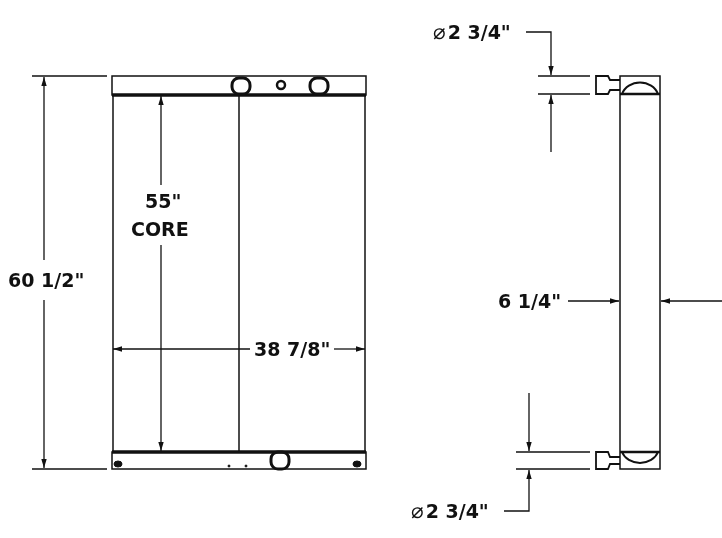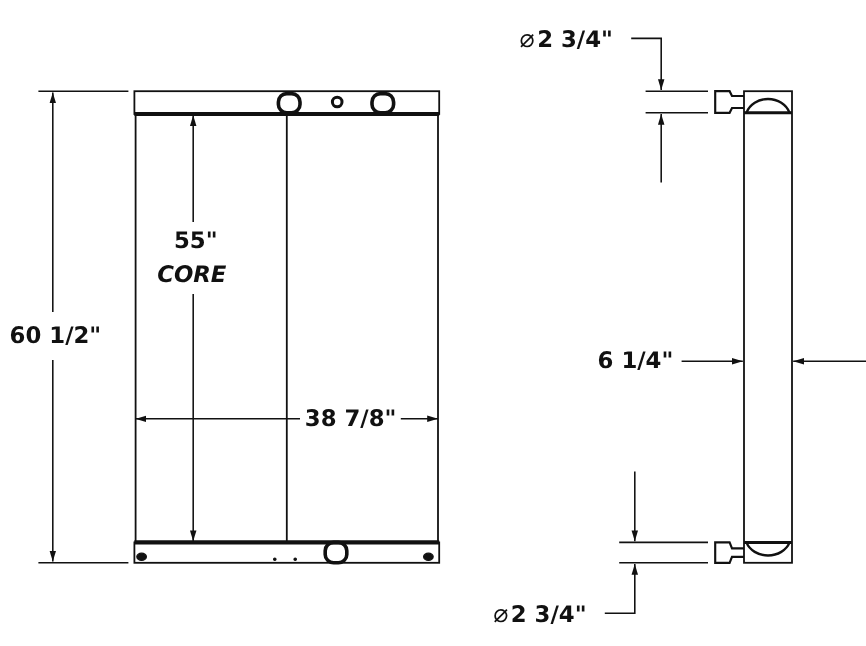--- a/index.html
+++ b/index.html
@@ -97,21 +97,21 @@
 
   <g stroke="#111" fill="none">
     <line x1="568" y1="301" x2="619" y2="301" stroke-width="1.3" marker-end="url(#arrow)"></line>
     <line x1="722" y1="301" x2="661" y2="301" stroke-width="1.3" marker-end="url(#arrow)"></line>
   </g>
 </svg>
 
 <div class="dim-label" style="left:8px; top:271px;">60 1/2"</div>
 
 <div class="dim-label" style="left:145px; top:192px;">55"</div>
-<div class="dim-label" style="left:131px; top:220px;font-style:italic;">CORE</div>
+<div class="dim-label" style="left:131px; top:220px;">CORE</div>
 
 <div class="dim-label" style="left:254px; top:340px;">38 7/8"</div>
 
 <div class="dim-label" style="left:498px; top:292px;">6 1/4"</div>
 
 <div class="dim-label" style="left:433px; top:22px;">
   <span class="dia-sym">⌀</span><span>2 3/4"</span>
 </div>
 
 <div class="dim-label" style="left:411px; top:501px;">

